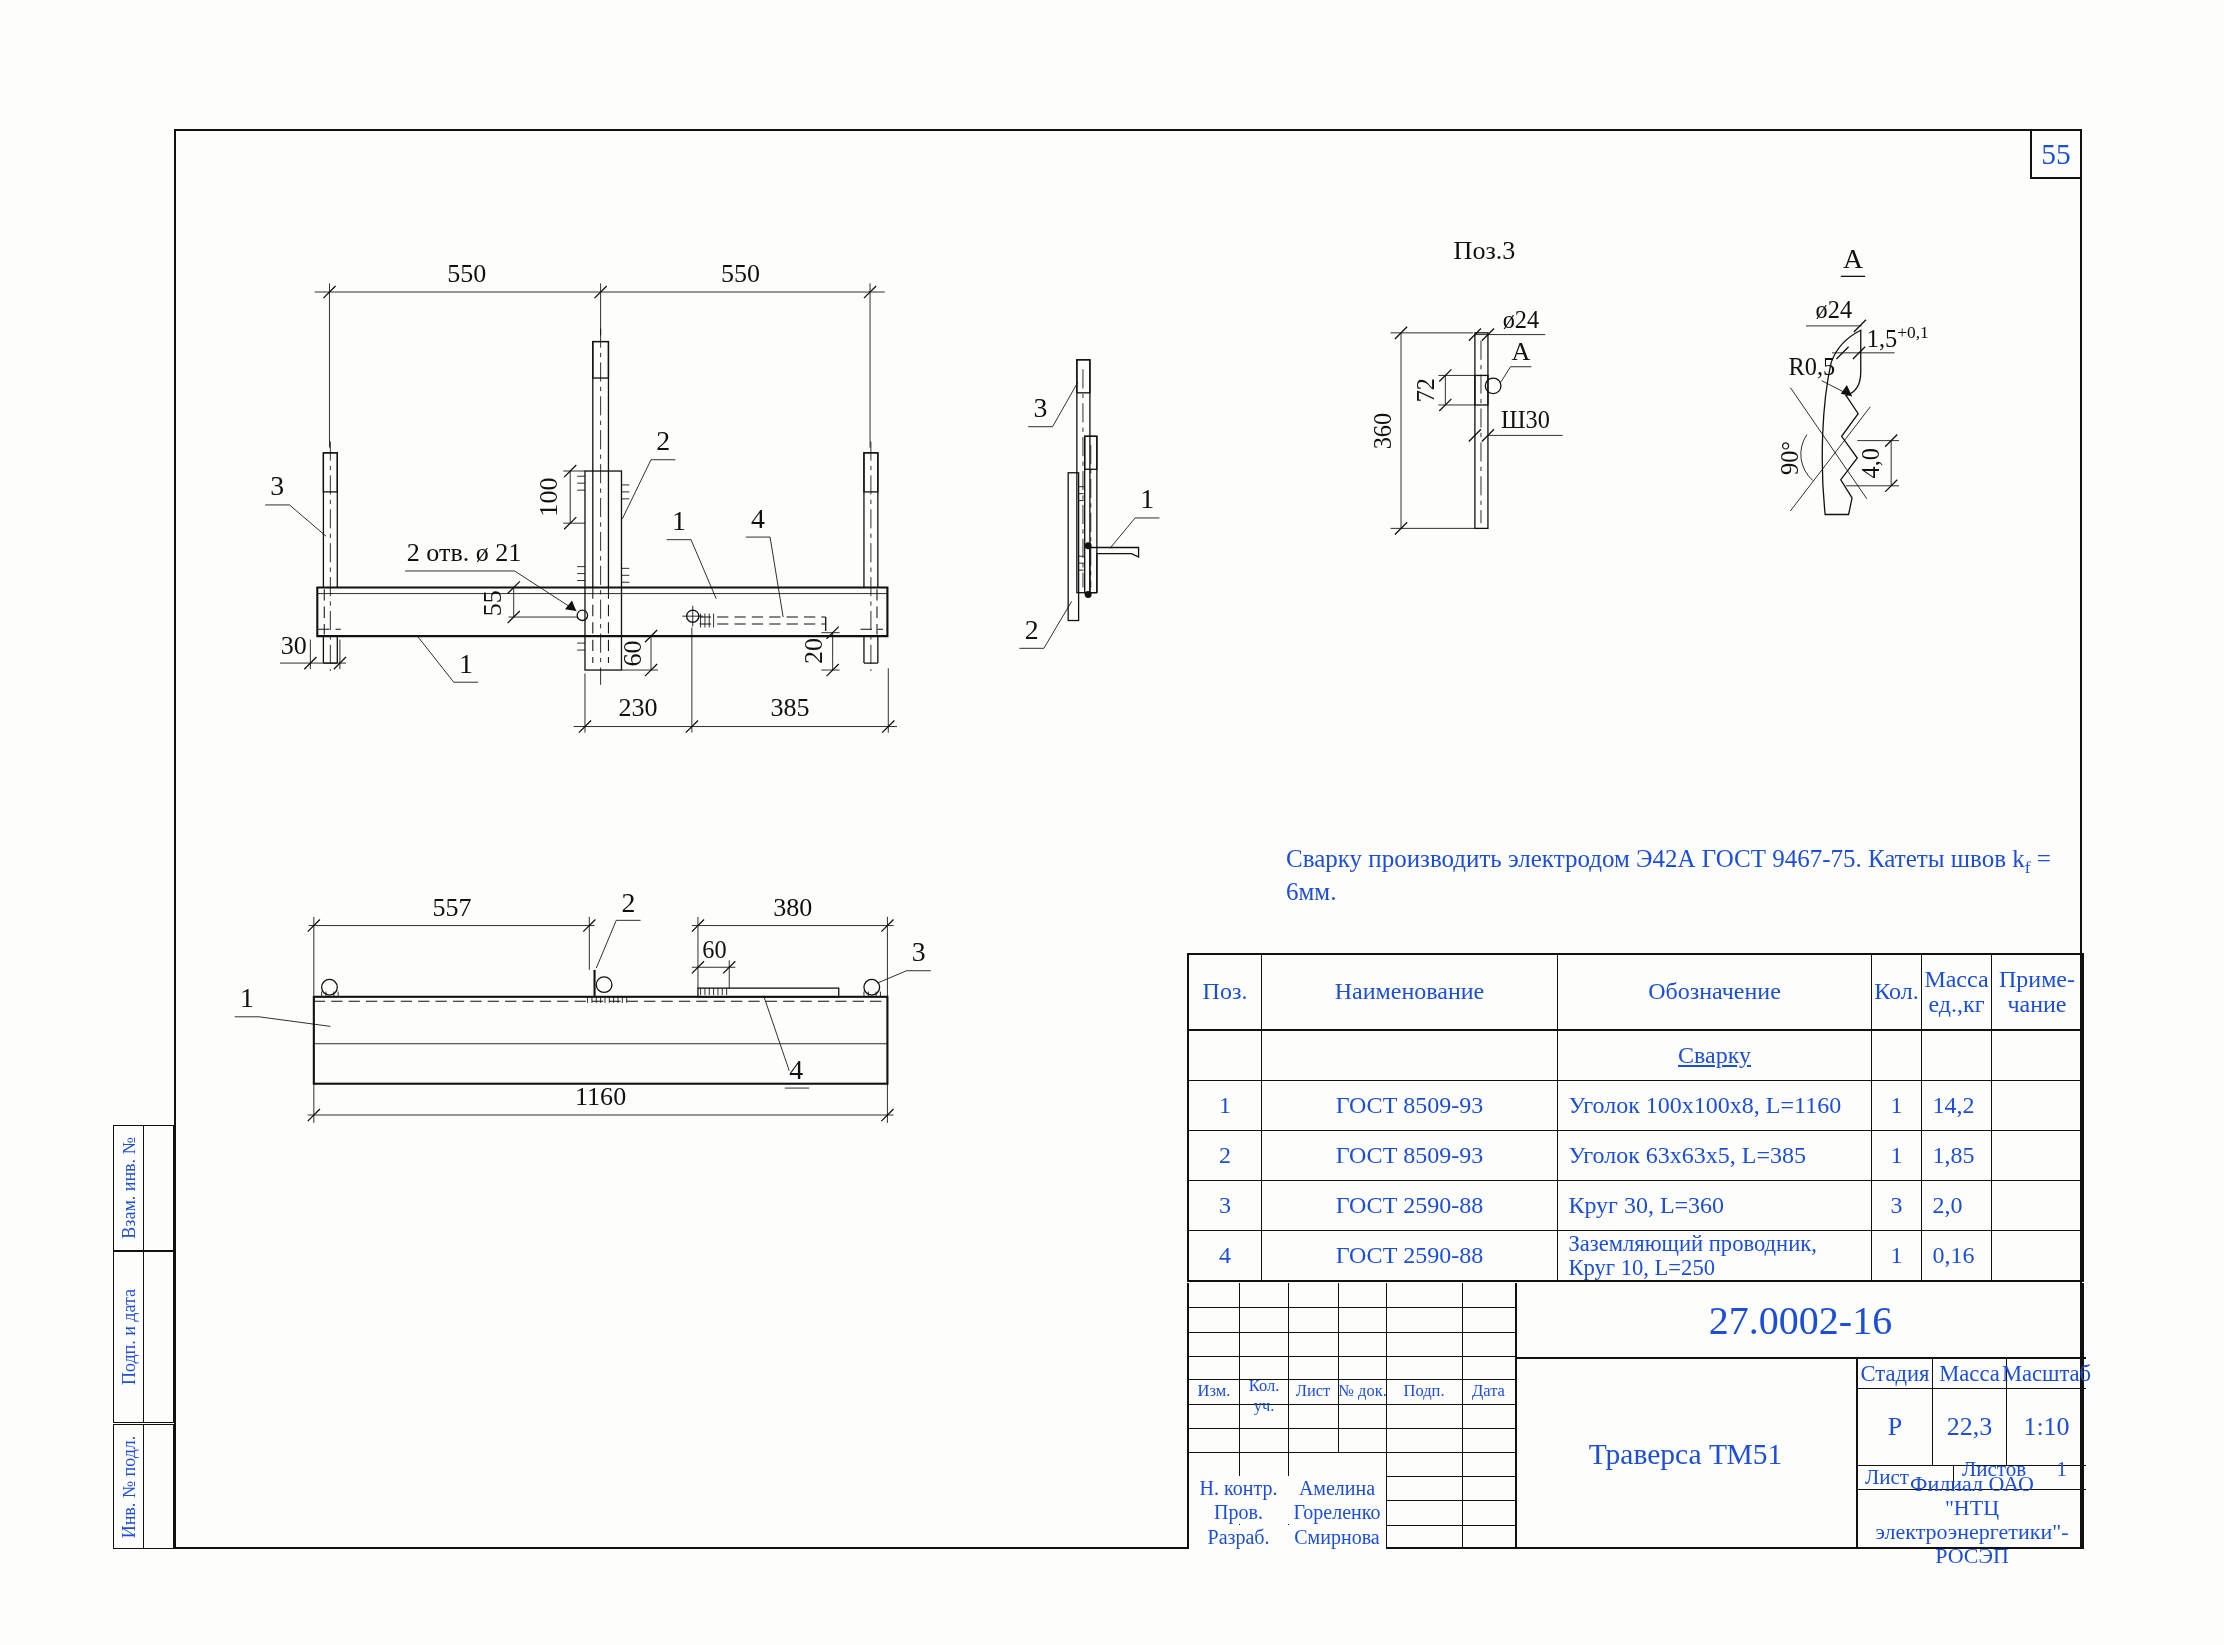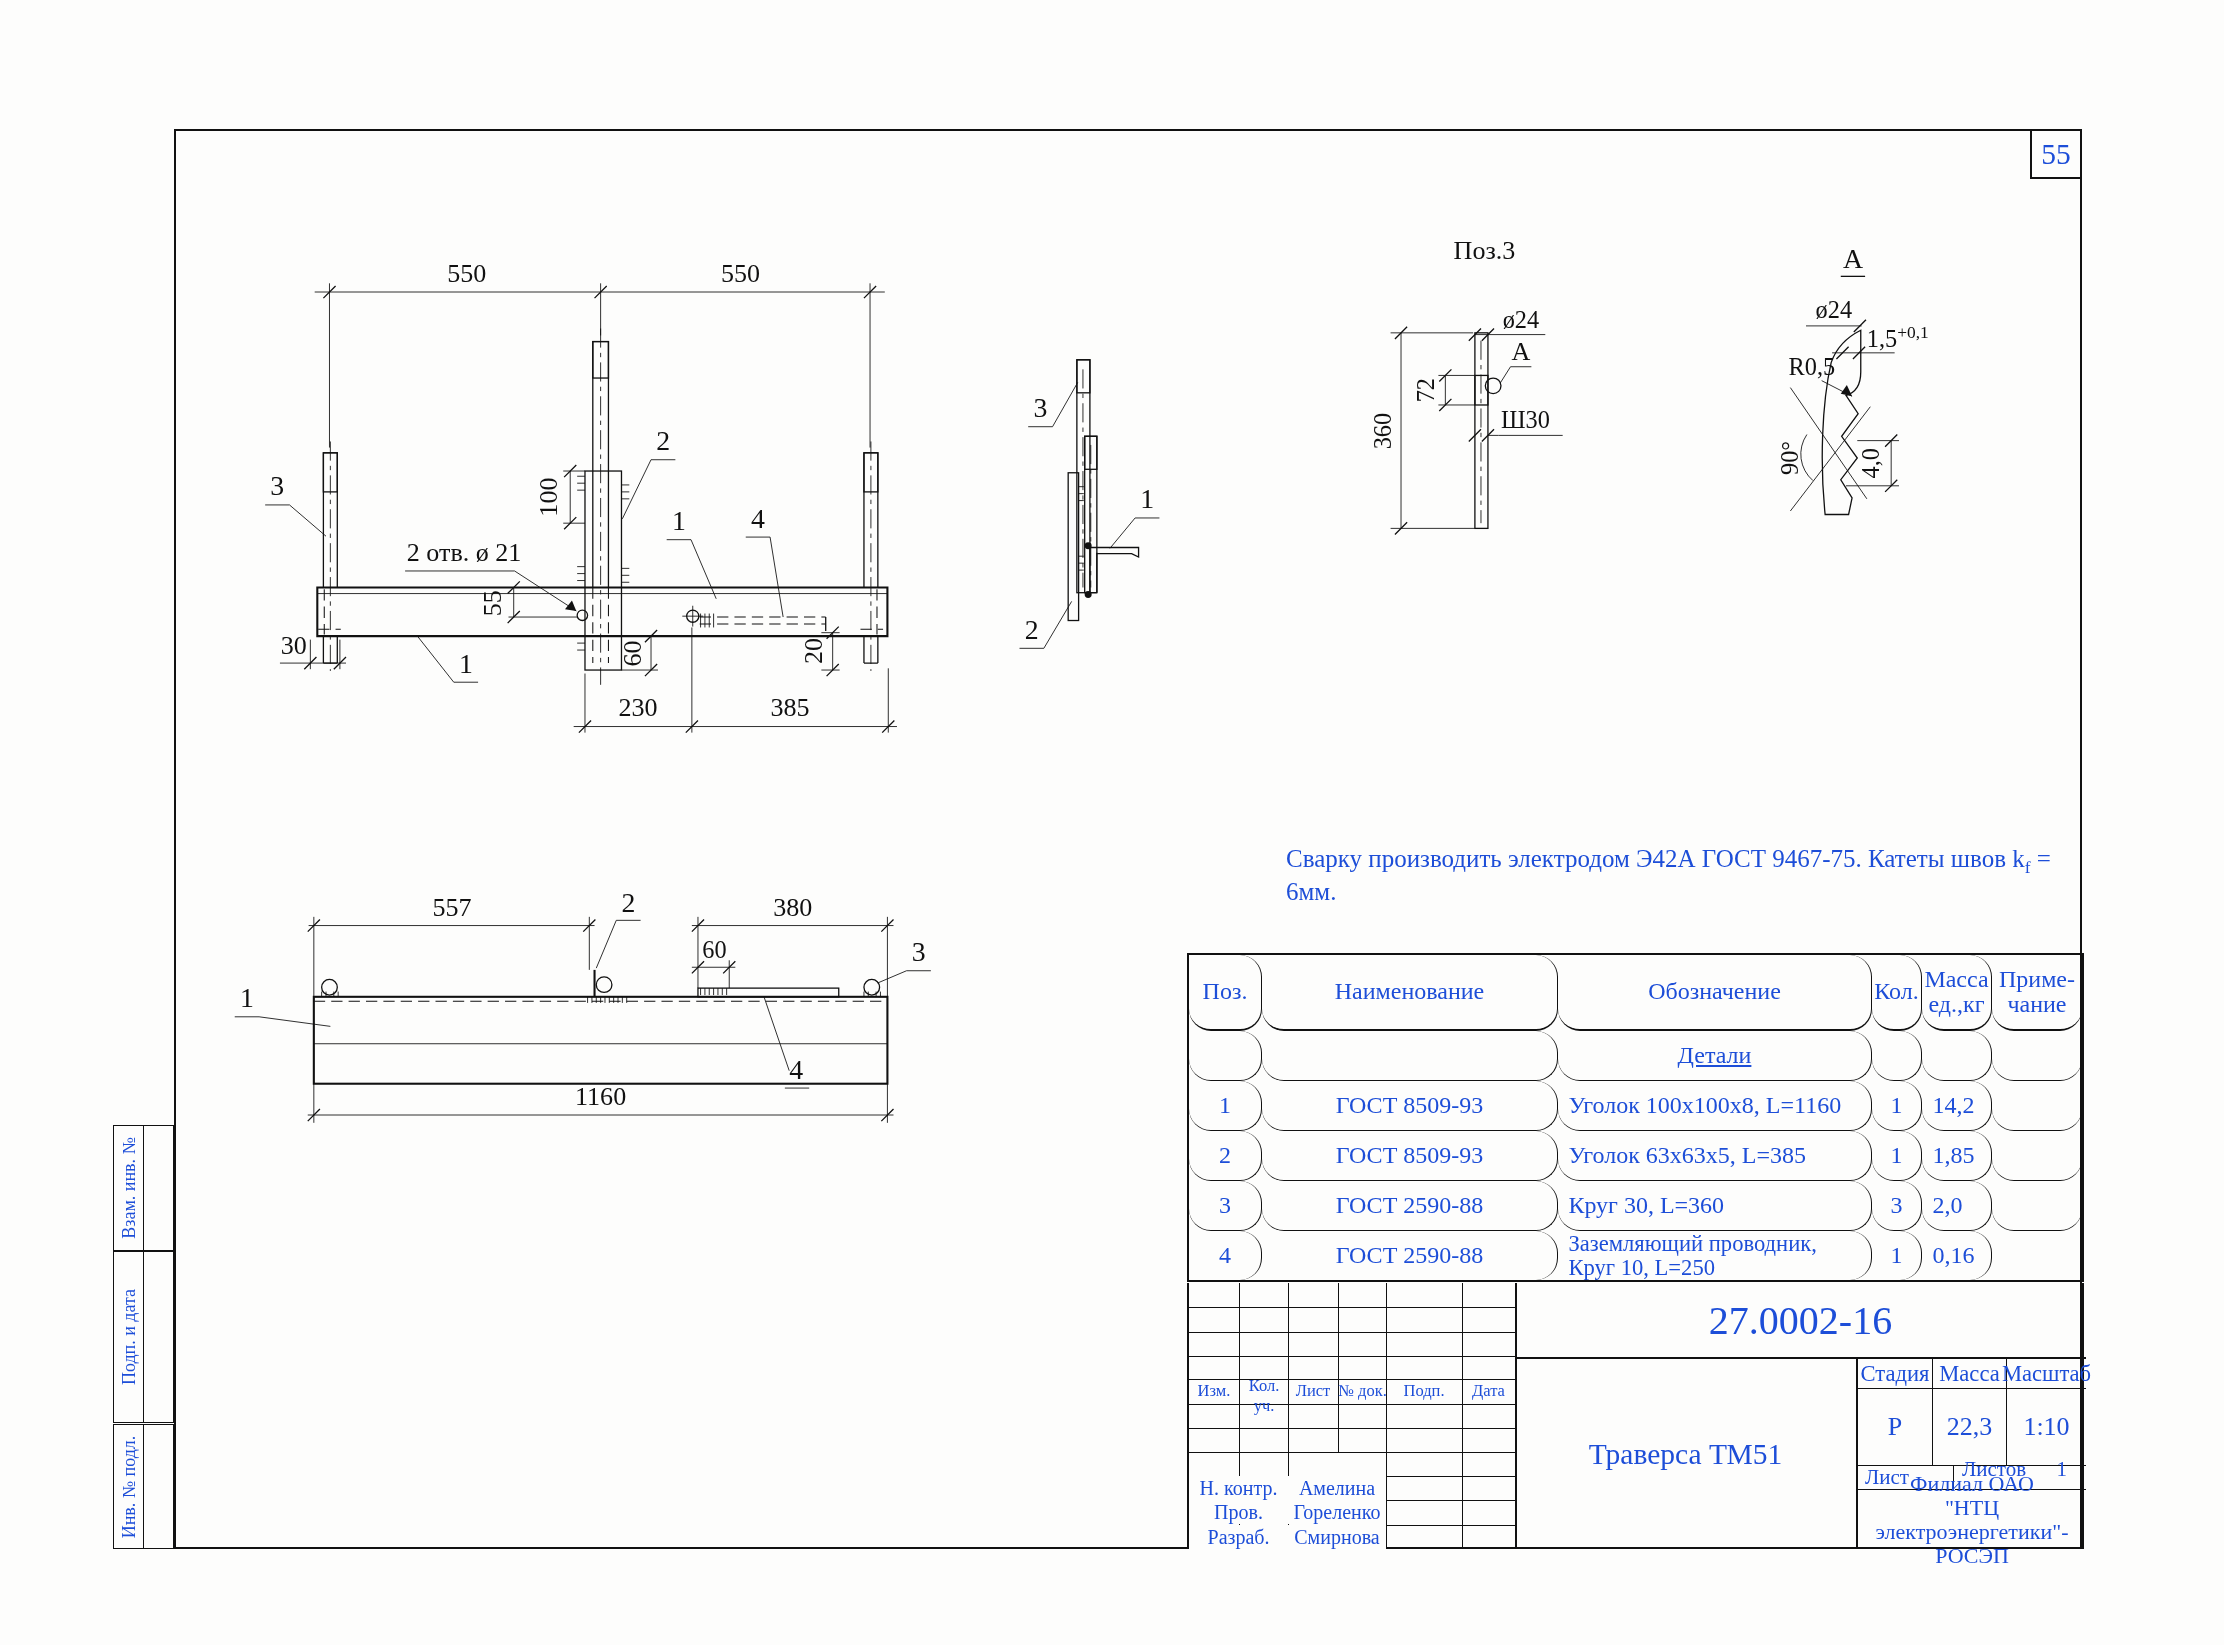--- a/index.html
+++ b/index.html
@@ -16,21 +16,21 @@
   .vtext{position:absolute;left:14.8px;top:50%;transform:translate(-50%,-50%) rotate(-90deg);
          white-space:nowrap;font-size:18px;}
   
   #note{left:1286px;top:845px;width:765px;font-size:25px;}
   #note sub{font-size:17.4px;}
   
   #ptable{left:1187px;top:953px;width:897px;height:329px;border:2.6px solid #111;
           display:grid;grid-template-columns:73px 296px 314px 50px 70px 1fr;
           grid-template-rows:76px 50px 50px 50px 50px 1fr;font-size:24px;}
   #ptable>div{border-right:1.7px solid #111;border-bottom:1.7px solid #111;
-          display:flex;align-items:center;justify-content:center;text-align:center;line-height:1.05;border-radius:22px;}
+          display:flex;align-items:center;justify-content:center;text-align:center;line-height:1.05;}
   #ptable>div.lastcol{border-right:none;}
   #ptable>div.hrow{border-bottom:2.2px solid #111;}
   #ptable>div.left{justify-content:flex-start;padding-left:10.4px;text-align:left;}
   .und{text-decoration:underline;}
   
   #tblock{left:1187px;top:1283px;width:897px;height:266px;border:2.6px solid #111;border-top:none;font-size:20px;}
   .cell{position:absolute;box-sizing:border-box;display:flex;align-items:center;justify-content:center;text-align:center;}
   .rline{position:absolute;left:0;width:326px;border-bottom:1.3px solid #111;}
   .rcol{position:absolute;top:0;height:266px;border-left:1.3px solid #111;}
   .small{font-size:16.5px;}
@@ -278,21 +278,21 @@
     <div class="hrow">
         <span><span>Масса</span><br><span>ед.,кг</span></span>
       </div>
     <div class="hrow lastcol">
         <span><span>Приме-</span><br><span>чание</span></span>
       </div>
 
     <div></div>
     <div></div>
     <div>
-        <span class="und">Детали</span>
+        <span class="und">Сварку</span>
       </div>
     <div></div>
     <div></div>
     <div class="lastcol"></div>
 
     <div>
         <span>1</span>
       </div>
     <div>
         <span>ГОСТ 8509-93</span>

